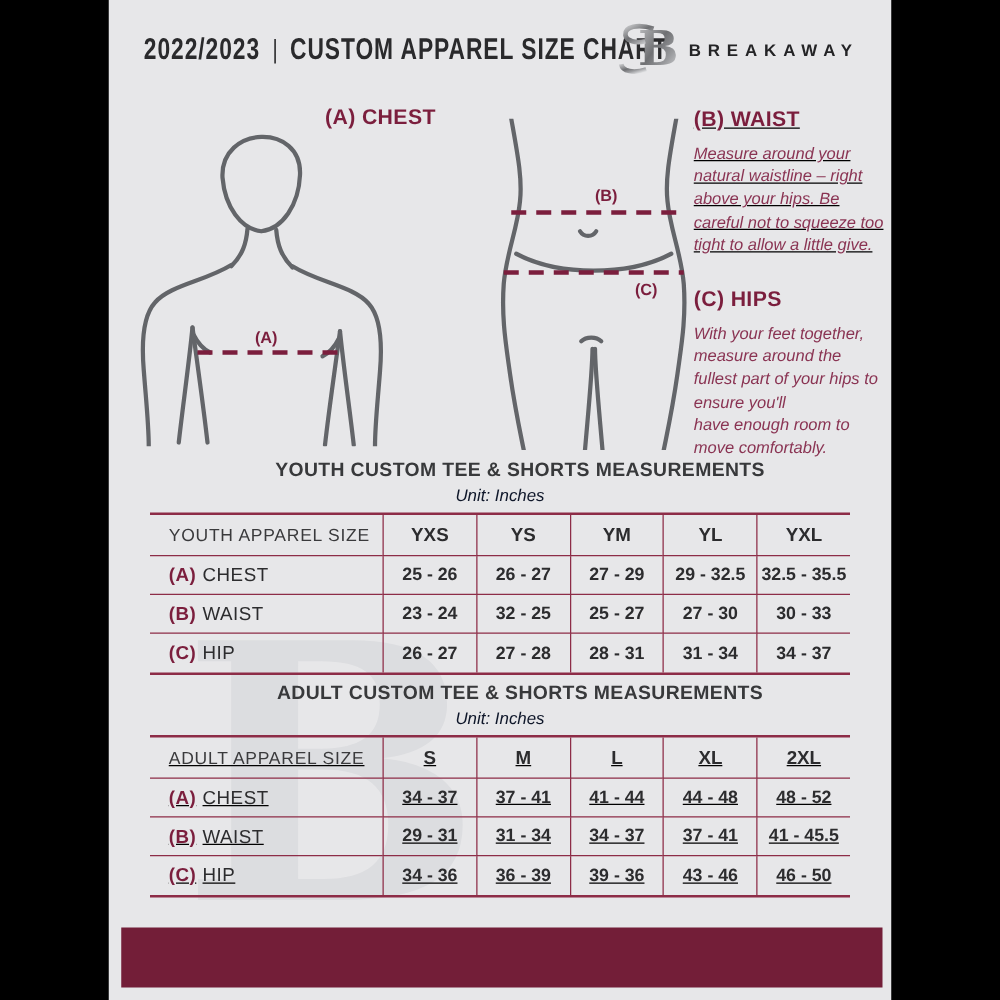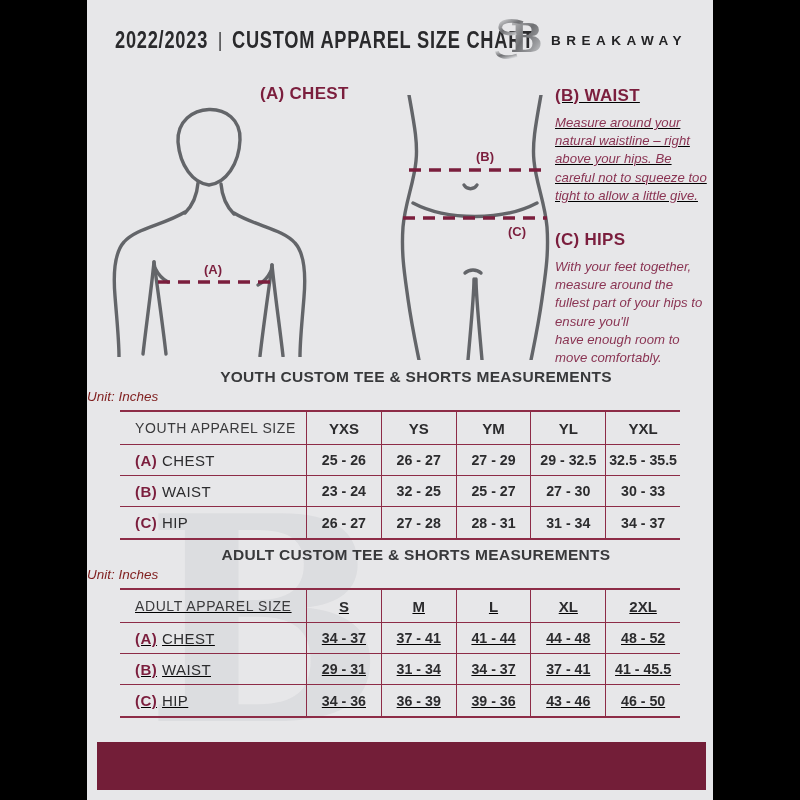--- a/index.html
+++ b/index.html
@@ -39,21 +39,21 @@
 
   
   .fig{position:absolute;}
   #fig-chest{left:25px;top:82px;}
   #fig-waist{left:308px;top:95px;}
   .fig text{font-family:"Liberation Sans",sans-serif;font-weight:700;fill:var(--heading);}
 
   
   .tbl-title{position:absolute;width:626px;text-align:center;font-size:15.5px;font-weight:700;
     color:#38393b;letter-spacing:.3px;margin-left:16px;}
-  .tbl-unit{position:absolute;width:626px;font-size:13.5px;font-style:italic;color:#7f1d1d;}
+  .tbl-unit{position:absolute;width:626px;text-align:center;font-size:13.5px;font-style:italic;color:#0f172a;}
   #youth-title{top:368px;} #youth-unit{top:389px;}
   #adult-title{top:546px;} #adult-unit{top:567px;}
 
   
   .tbl{position:absolute;left:33px;width:560px;}
   #youth-table{top:410px;} #adult-table{top:588px;text-decoration:underline;}
   .grid{display:grid;grid-template-columns:186px repeat(5,1fr);grid-template-rows:33px repeat(3,31px);
     border-top:2px solid var(--border);border-bottom:2px solid var(--border);}
   .cell{display:flex;align-items:center;justify-content:center;border-bottom:1px solid var(--border);
     font-size:14px;color:var(--dark);background:transparent;}

